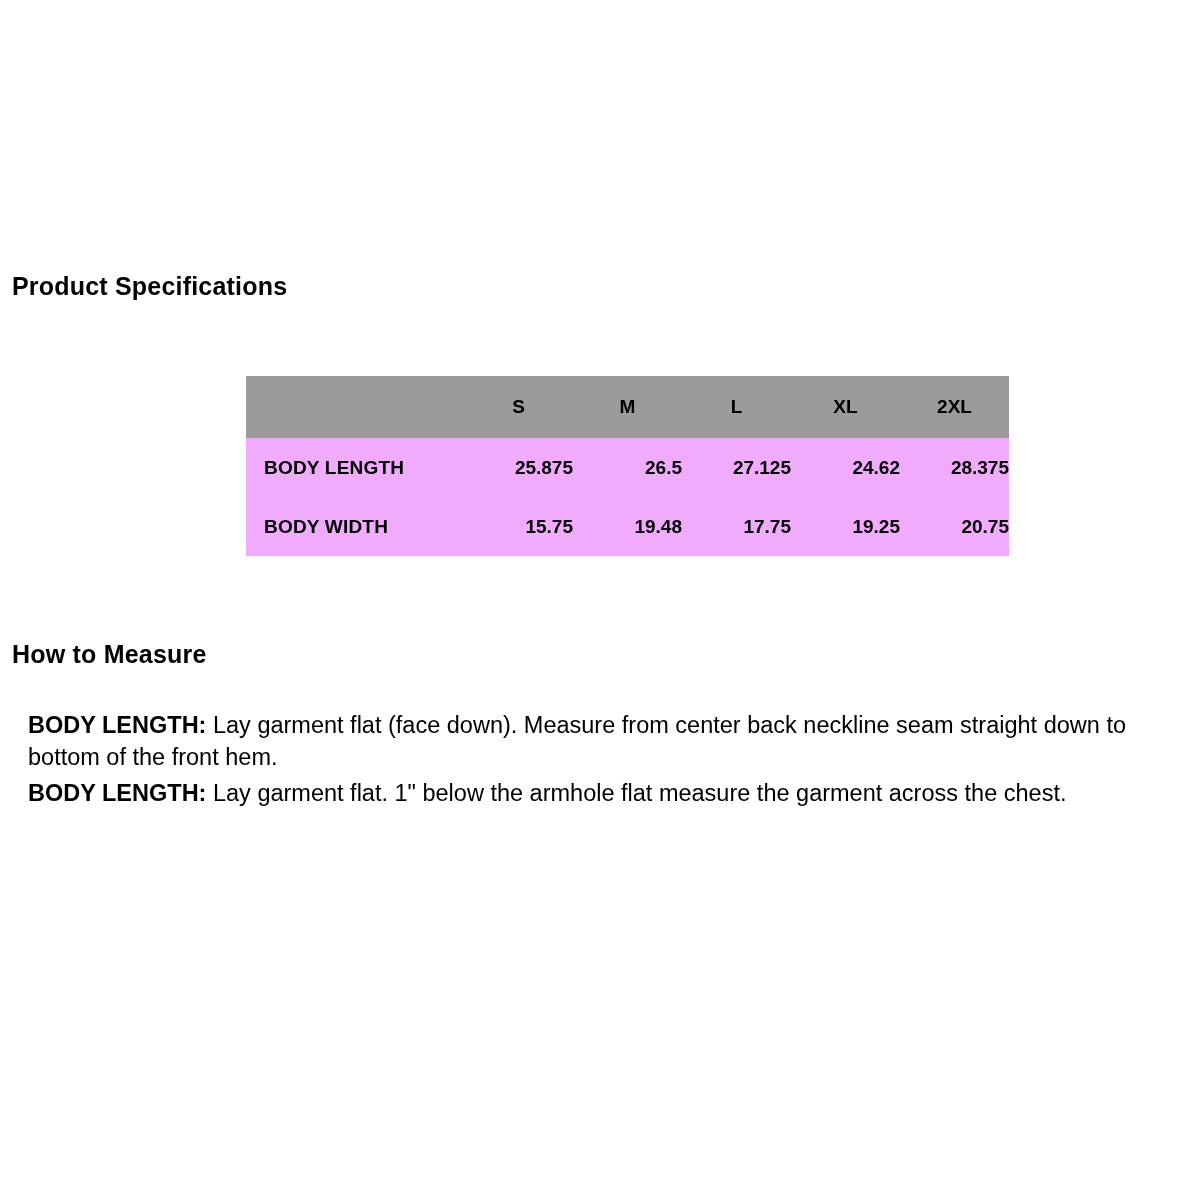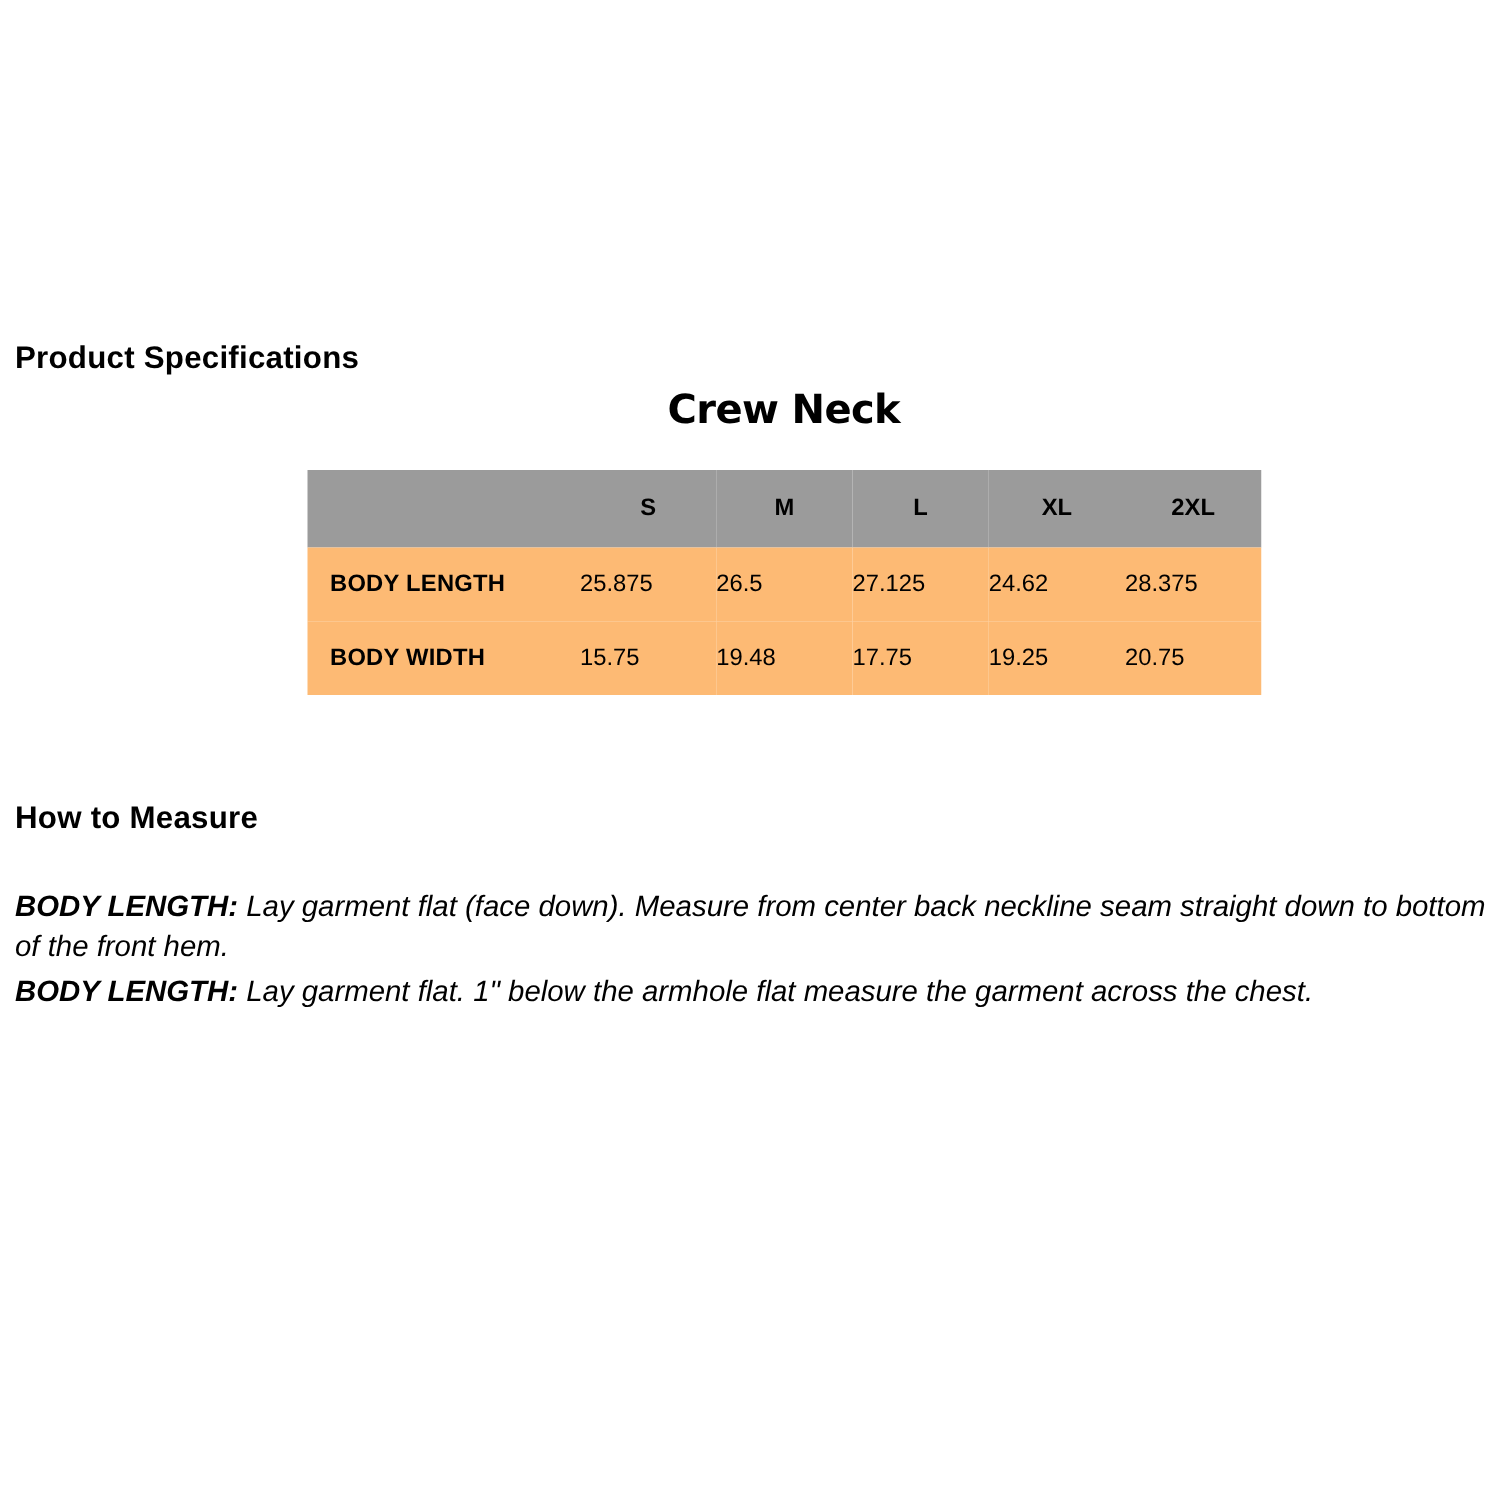--- a/index.html
+++ b/index.html
@@ -75,30 +75,31 @@
     text-align: center;
     vertical-align: middle;
     padding: 0;
   }
 
   table.size-table thead th.row-label-col {
     text-align: left;
   }
 
   table.size-table tbody tr {
-    background: #fdba74;
+    background: #f0abfc;
   }
 
   table.size-table tbody td {
     height: 59px;
     font-size: 19px;
-    text-align: left;
+    text-align: right;
     vertical-align: middle;
     padding: 0;
     color: #000;
+    font-weight: bold;
   }
 
   table.size-table tbody td.row-label {
     text-align: left;
     padding-left: 18px;
     font-weight: bold;
     font-size: 19px;
     letter-spacing: 0.2px;
   }
 
@@ -109,40 +110,38 @@
     position: absolute;
     left: 12px;
     top: 710px;
     width: 1180px;
     font-size: 23.5px;
     line-height: 1.36;
     color: #000;
   }
 
   .measure-para {
-    margin: 0 0 0 0;
-    font-style: italic;
+    margin: 0 0 0 16px;
   }
 
   .measure-para + .measure-para {
     margin-top: 4px;
   }
 
   .measure-label {
     font-weight: bold;
   }
 </style>
 </head>
 <body>
 
 <div class="page">
 
   <div class="section-heading" id="product-specs-heading">Product Specifications</div>
 
-  <div class="table-title">Crew Neck</div>
 
   <table class="size-table">
     <colgroup>
       <col class="col-label">
       <col class="col-size">
       <col class="col-size">
       <col class="col-size">
       <col class="col-size">
       <col class="col-size">
     </colgroup>

